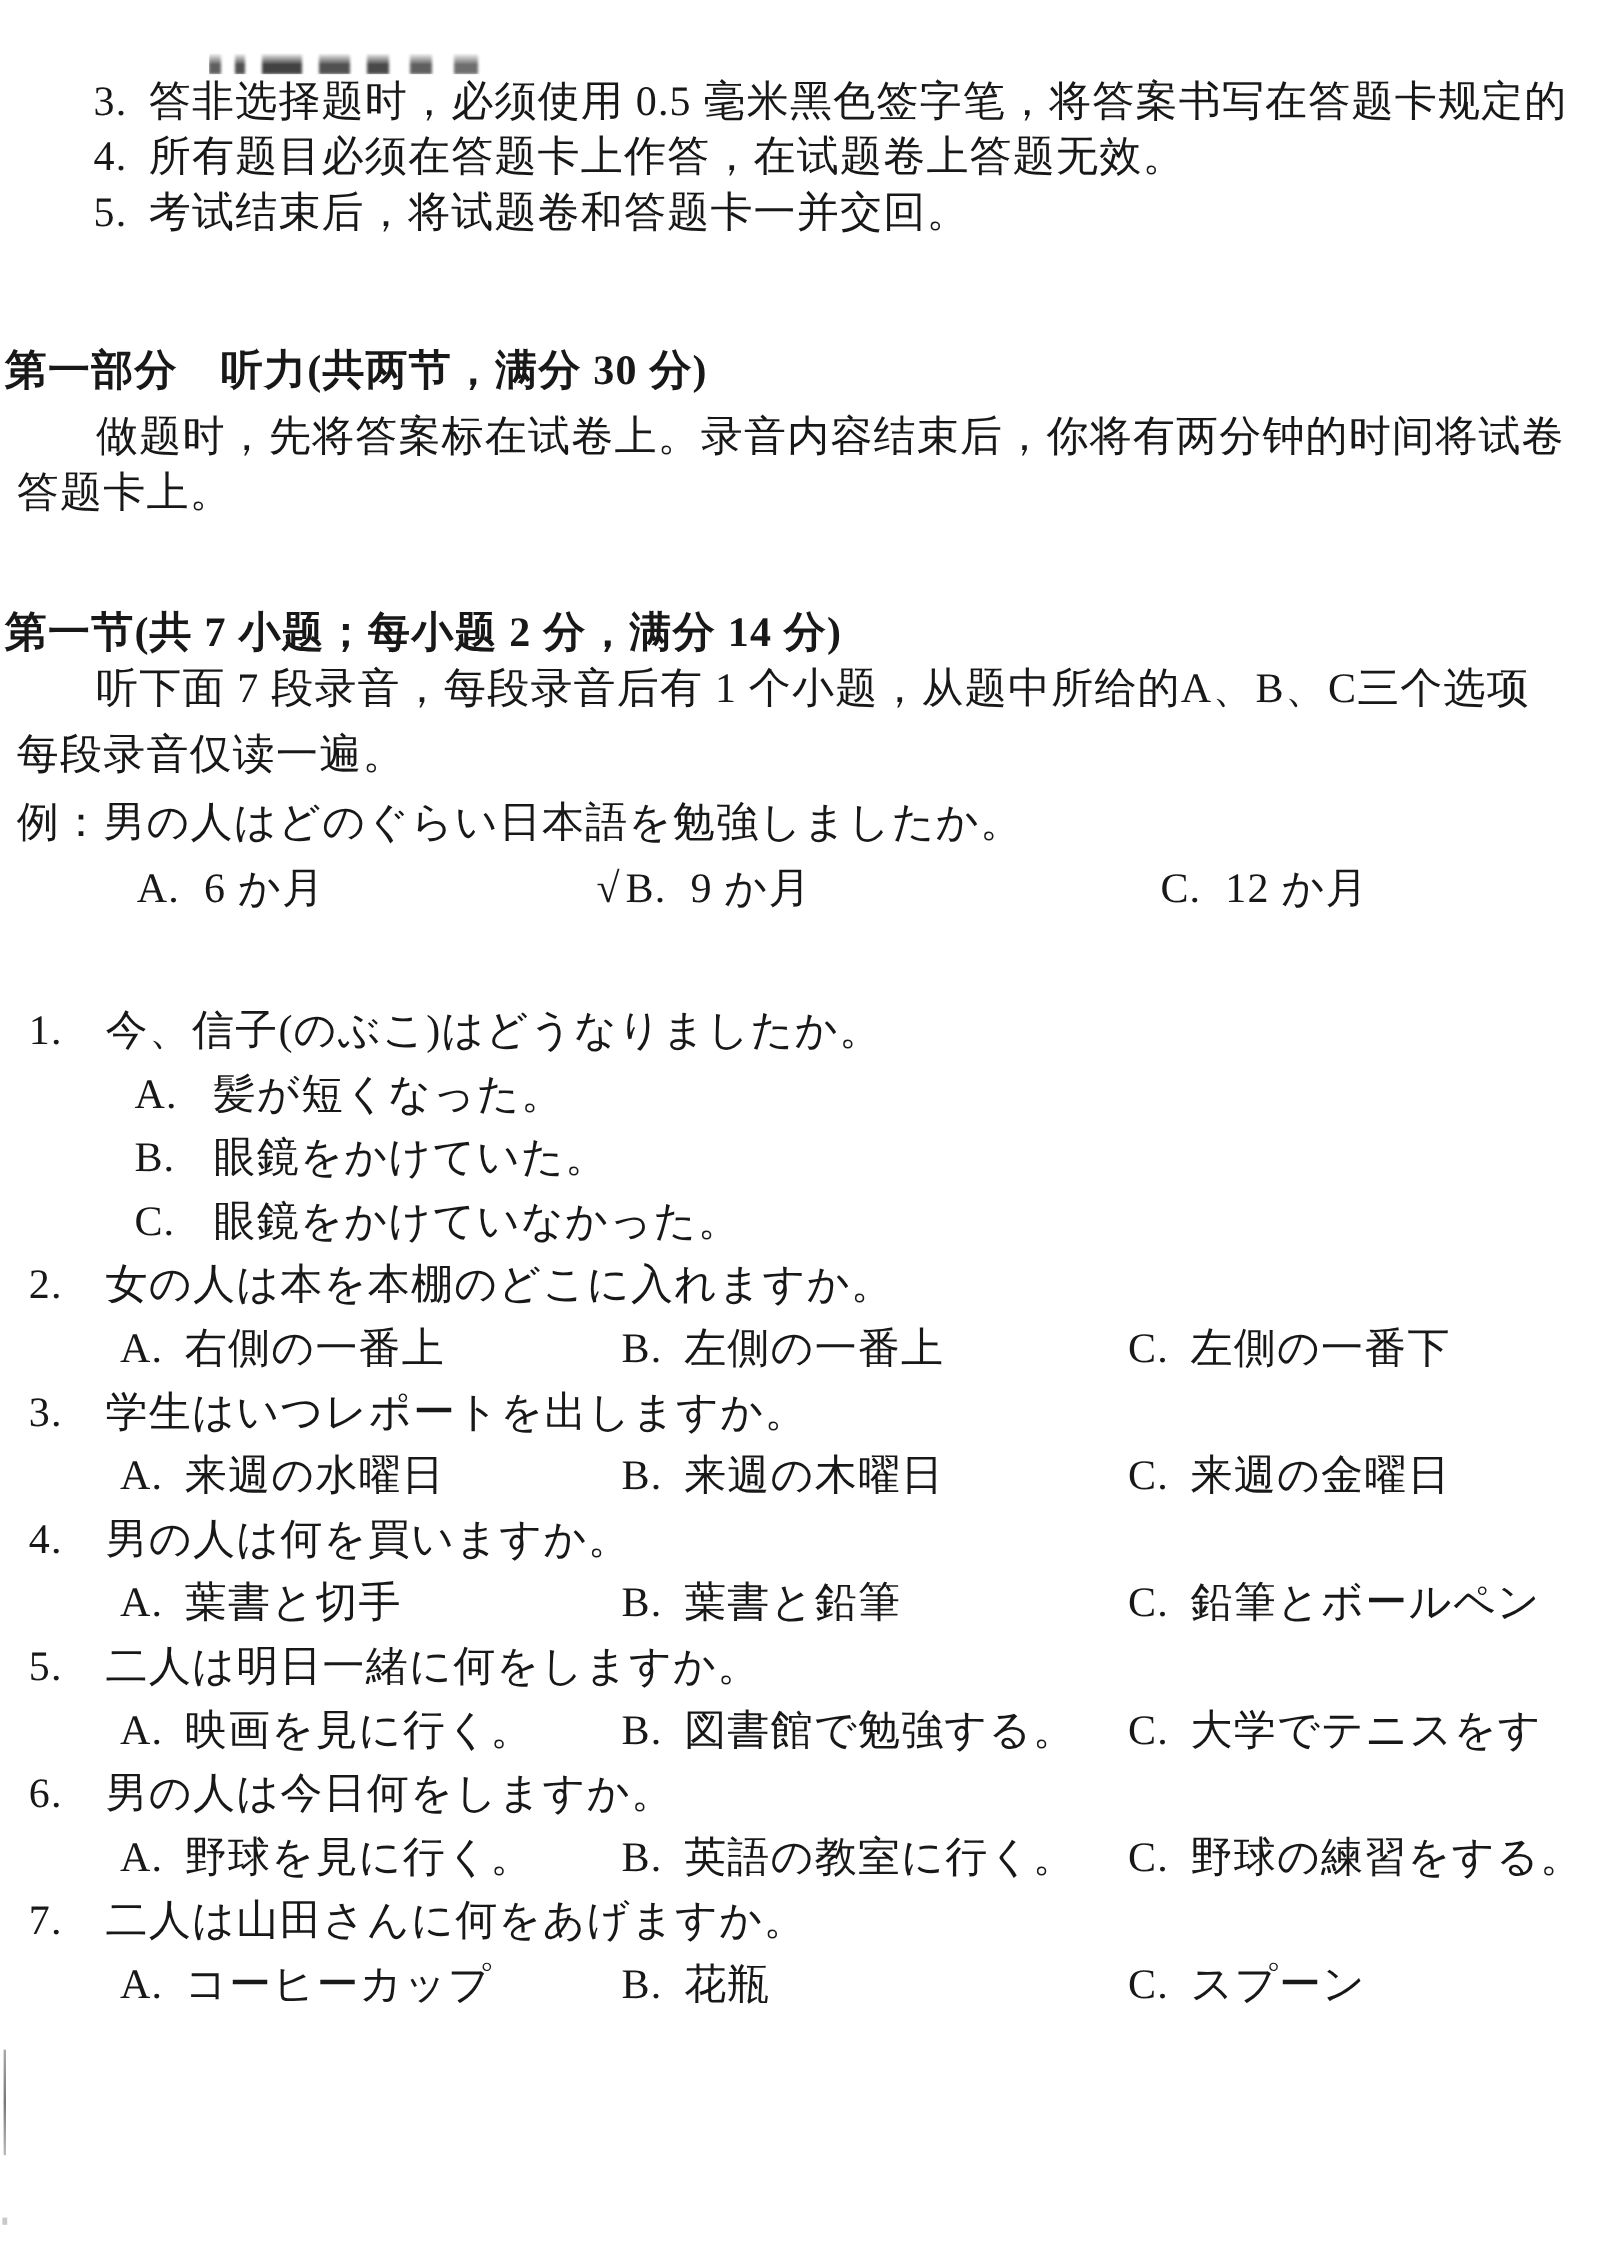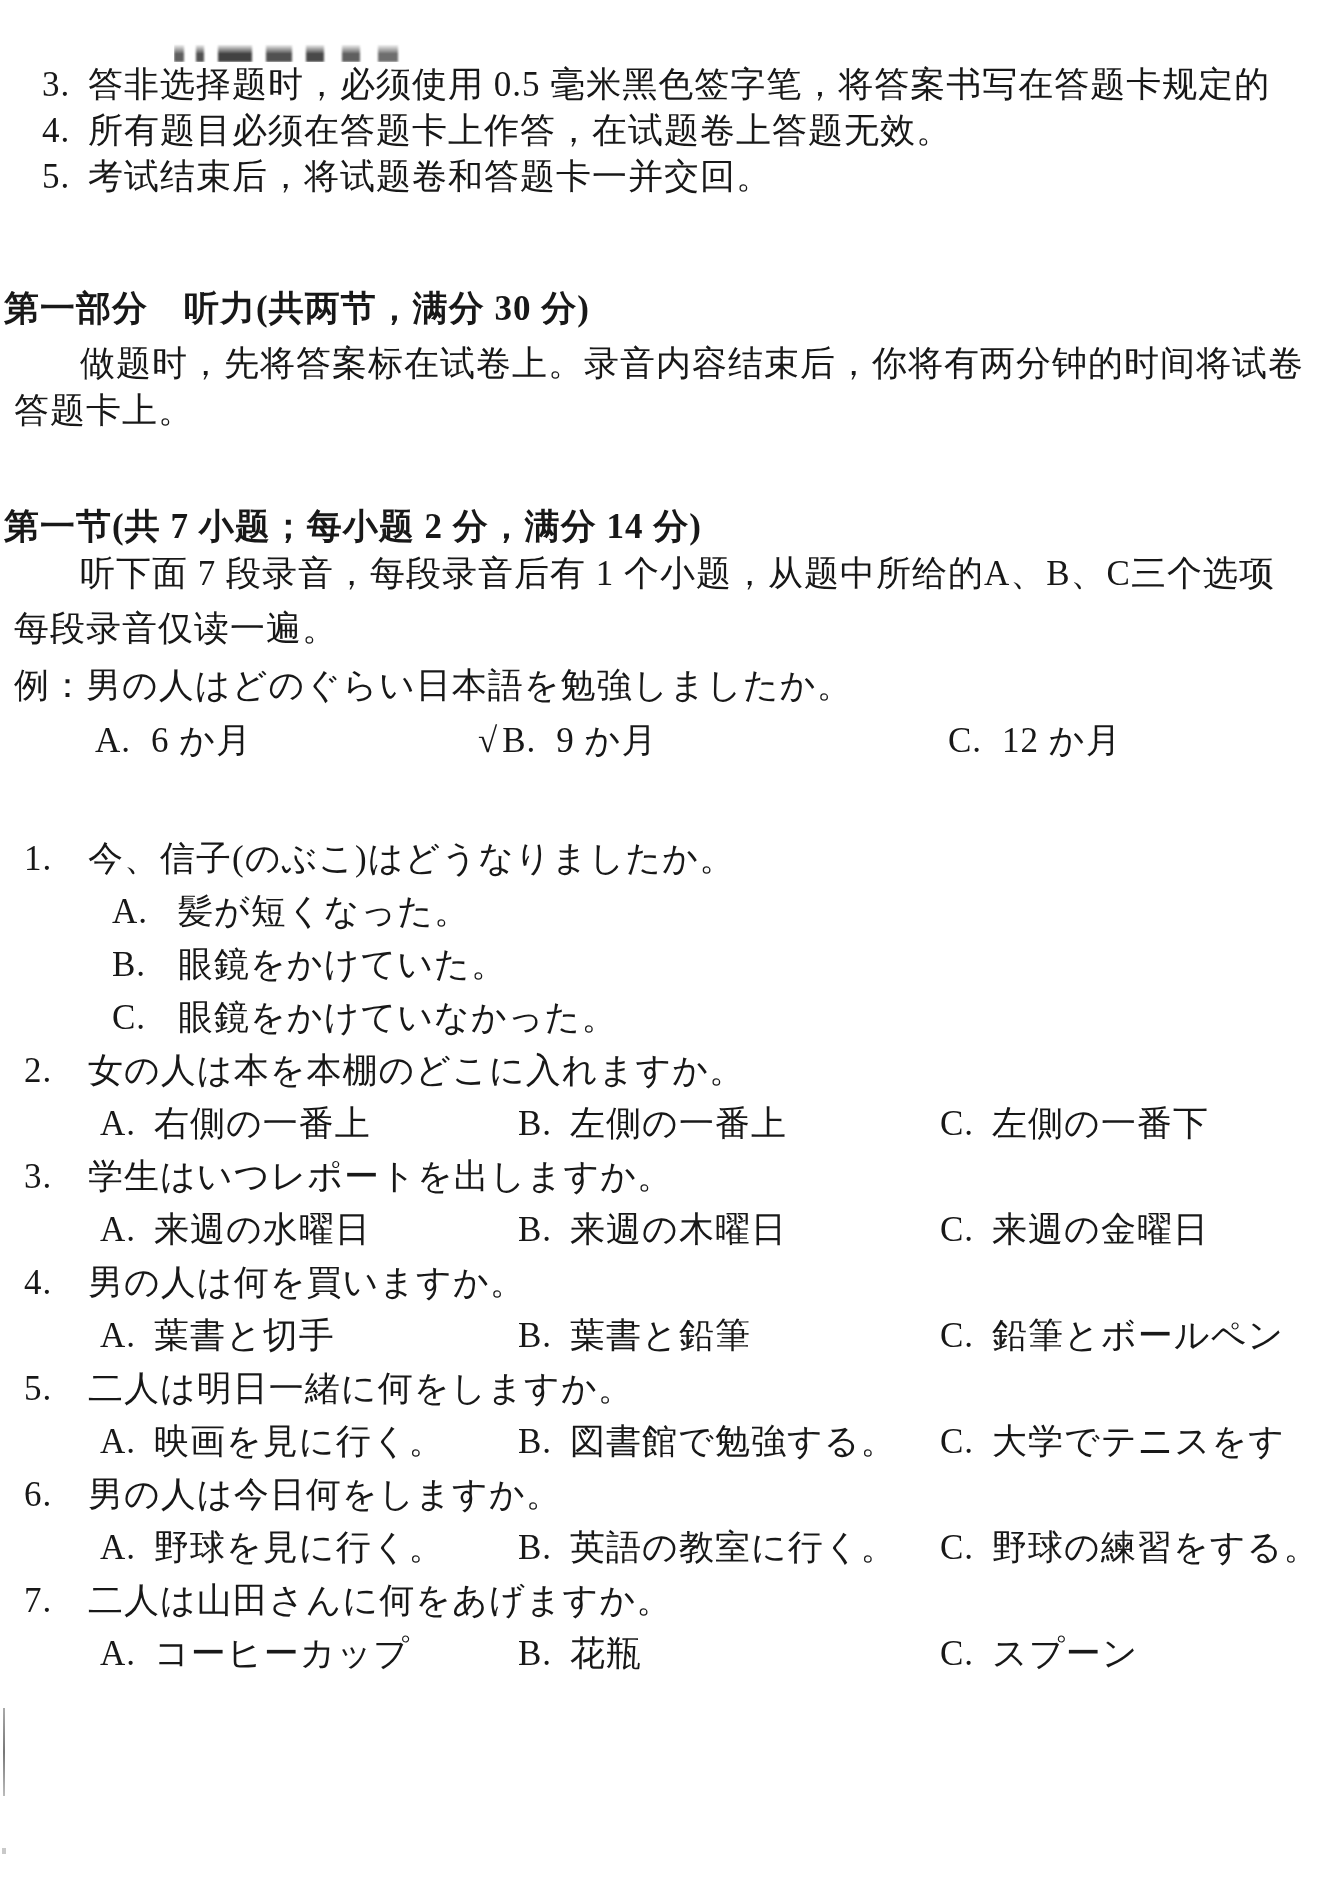--- a/index.html
+++ b/index.html
@@ -8,27 +8,27 @@
     width:1331px;height:1881px;
     margin:0 auto;
     background:#ffffff;
     overflow:hidden;
     font-family:"Liberation Serif","DejaVu Serif",serif;
     color:#181818;
     font-size:35px;
     letter-spacing:1px;
   }
   .line{position:absolute;left:0;width:1331px;white-space:nowrap;overflow:hidden;line-height:42px;}
-  .inst{padding-left:42px;box-sizing:border-box;}
+  .inst{padding-left:78px;box-sizing:border-box;}
   .inst .num{display:inline-block;min-width:46px;}
   .heading{padding-left:4px;box-sizing:border-box;font-weight:bold;}
   .indent{padding-left:80px;box-sizing:border-box;}
   .flush{padding-left:14px;box-sizing:border-box;}
   .ex-row{height:46px;}
-  .ex-opt{position:absolute;top:0;white-space:nowrap;}
+  .ex-opt{position:absolute;top:0;white-space:nowrap;margin-left:19px;}
   .ex-a{left:95px;}
   .ex-b{left:478px;}
   .ex-c{left:948px;}
   .check{margin-right:4px;}
   .olabel{margin-right:20px;}
   #questions{position:absolute;top:832px;left:0;width:1331px;}
   .row{position:relative;width:1331px;height:53px;line-height:53px;white-space:nowrap;overflow:hidden;}
   .qnum{position:absolute;left:24px;}
   .qtext{position:absolute;left:88px;}
   .vopt-row .olabel{position:absolute;left:112px;}

